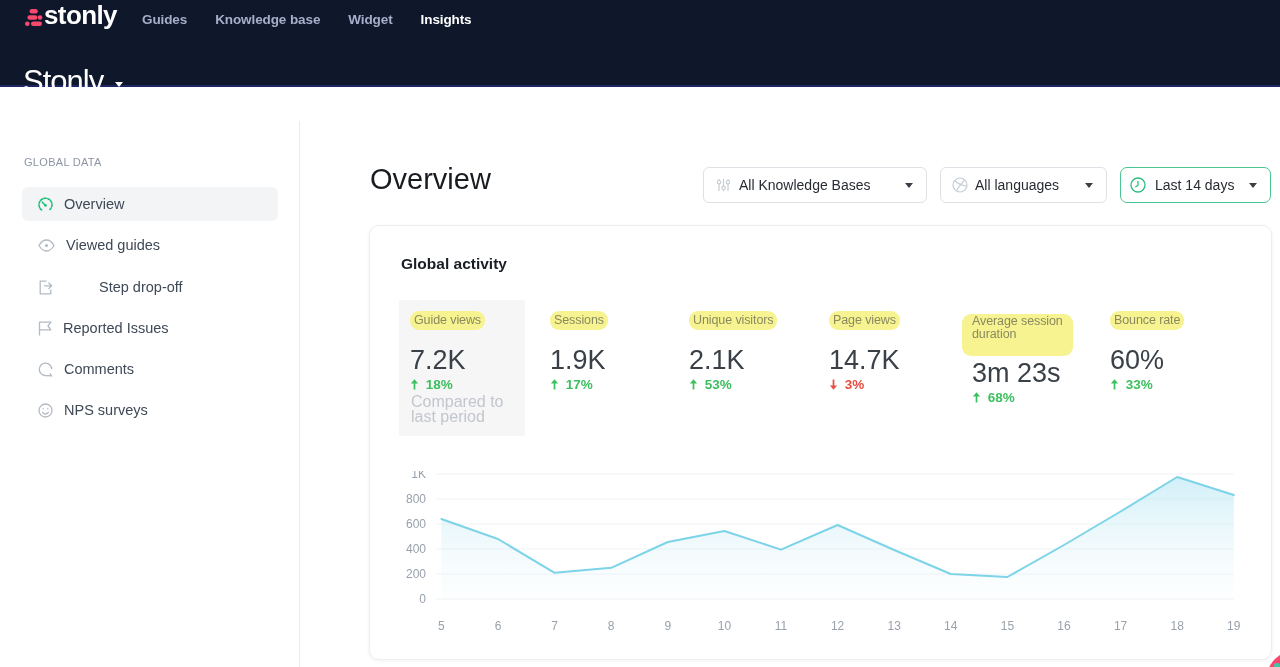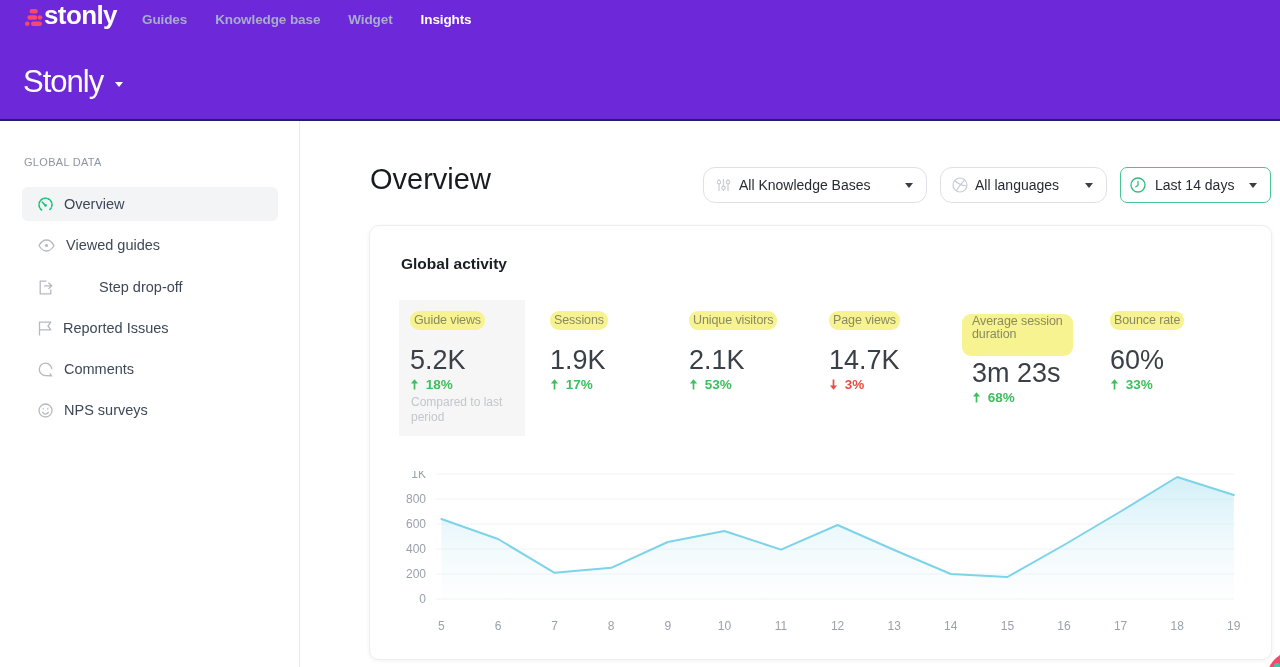--- a/index.html
+++ b/index.html
@@ -1,53 +1,53 @@
 <!DOCTYPE html>
 <html><head>
 <meta charset="utf-8">
 <style>
   * { margin:0; padding:0; box-sizing:border-box; }
   html,body { width:1280px; height:667px; overflow:hidden; font-family:"Liberation Sans", sans-serif; background:#fff; }
-  .topbar { position:absolute; left:0; top:0; width:1280px; height:121px; background:#6d28d9; border-bottom:2px solid #1d2566; box-sizing:border-box; }
+  .topbar { position:absolute; left:0; top:0; width:1280px; height:87px; background:#0f172a; border-bottom:2px solid #1d2566; box-sizing:border-box; }
   .navrow { position:absolute; left:0; top:0; height:38px; width:100%; }
   .logo { position:absolute; left:25px; top:7px; }
   .logo svg { display:block; }
   .logotext { position:absolute; left:19px; top:-7px; color:#fff; font-size:26px; font-weight:700; letter-spacing:-0.6px; line-height:30px; }
   .navlinks { position:absolute; left:142px; top:0; height:38px; display:flex; align-items:center; }
   .navlinks span { font-size:13.5px; font-weight:600; color:#a6aecb; margin-right:28px; letter-spacing:-0.1px; }
   .navlinks span.active { color:#fff; font-weight:700; }
   .pagetitle { position:absolute; left:23px; top:64px; color:#fff; font-size:31px; font-weight:400; letter-spacing:-1px; }
   .pagetitle .caret { display:inline-block; width:0; height:0; border-left:4px solid transparent; border-right:4px solid transparent; border-top:5px solid #fff; margin-left:4px; vertical-align:5px; }
 
   .sidebar { position:absolute; left:0; top:121px; width:300px; height:546px; background:#fff; border-right:1px solid #e9ebee; }
   .sblabel { position:absolute; left:24px; top:35px; font-size:11px; letter-spacing:0.3px; color:#8d95a3; }
   .sbitem { position:absolute; left:22px; width:256px; height:34px; border-radius:6px; display:flex; align-items:center; font-size:14.5px; color:#3e4856; }
   .sbitem svg { margin-left:16px; margin-right:11px; flex:none; }
   .sbitem.active { background:#f3f4f6; }
 
   .main { position:absolute; left:301px; top:121px; width:979px; height:546px; background:#fff; }
   .h1 { position:absolute; left:69px; top:42px; font-size:29px; color:#181b20; font-weight:400; }
-  .dd { position:absolute; top:46px; height:36px; background:#fff; border:1px solid #dde1e6; border-radius:12px; display:flex; align-items:center; font-size:14px; color:#272c33; }
+  .dd { position:absolute; top:46px; height:36px; background:#fff; border:1px solid #dde1e6; border-radius:6px; display:flex; align-items:center; font-size:14px; color:#272c33; }
   .dd .ic { margin-left:13px; margin-right:9px; display:flex; }
   .dd .car { width:0; height:0; border-left:4px solid transparent; border-right:4px solid transparent; border-top:5px solid #3a3f46; margin-left:auto; margin-right:13px; }
   .dd1 { left:402px; width:224px; }
   .dd2 { left:639px; width:167px; }
   .dd3 { left:819px; width:151px; border:1px solid #49c591; border-radius:7px; }
 
   .card { position:absolute; left:68px; top:104px; width:903px; height:435px; background:#fff; border:1px solid #eceef1; border-radius:10px; box-shadow:0 1px 4px rgba(30,40,60,0.06); }
   .cardtitle { position:absolute; left:31px; top:29px; font-size:15.5px; font-weight:700; color:#1a1e24; }
   .statbox { position:absolute; left:29px; top:74px; width:126px; height:136px; background:#f6f6f7; }
   .stat { position:absolute; top:84px; }
   .stat .lbl { display:inline-block; background:#f6f390; border-radius:9px; padding:2px 4px 3px; font-size:12.5px; letter-spacing:-0.1px; color:#8a8a60; line-height:14px; }
   .stat .val { font-size:27px; color:#3a4047; margin-top:15px; letter-spacing:0px; }
   .stat .pct { font-size:13.5px; font-weight:700; margin-top:1px; }
   .pct.up { color:#3cbf5e; }
   .pct.down { color:#e94c40; }
   .pct svg.arr { margin-right:3px; vertical-align:-1px; }
-  .compared { position:absolute; left:41px; top:169px; width:100px; font-size:12px; line-height:14.5px; color:#c2c6cd; }
+  .compared { position:absolute; left:41px; top:169px; width:100px; font-size:16px; line-height:14.5px; color:#c2c6cd; }
 </style>
 </head>
 <body>
 <div class="topbar">
   <div class="navrow">
     <div class="logo">
       <svg width="18" height="19" viewBox="0 0 18 19">
         <g fill="#f8486e">
           <rect x="4.6" y="2" width="8.2" height="4.6" rx="2.3"></rect>
           <rect x="2.4" y="8.2" width="10" height="4.6" rx="2.3"></rect>
@@ -153,21 +153,21 @@
     <span>Last 14 days</span>
     <span class="car"></span>
   </div>
 
   <div class="card">
     <div class="cardtitle">Global activity</div>
     <div class="statbox"></div>
 
     <div class="stat" style="left:40px;">
       <div><span class="lbl">Guide views</span></div>
-      <div class="val">5.2K</div>
+      <div class="val">7.2K</div>
       <div class="pct up"><svg class="arr" width="9" height="11" viewBox="0 0 9 11">
             <line x1="4.5" y1="10.5" x2="4.5" y2="3.5" stroke="#3cbf5e" stroke-width="1.7"></line>
             <polygon points="4.5,0.2 0.9,4.6 8.1,4.6" fill="#3cbf5e"></polygon>
           </svg> 18%</div>
     </div>
     <div class="compared">Compared to last period</div>
 
     <div class="stat" style="left:180px;">
       <div><span class="lbl">Sessions</span></div>
       <div class="val">1.9K</div>

